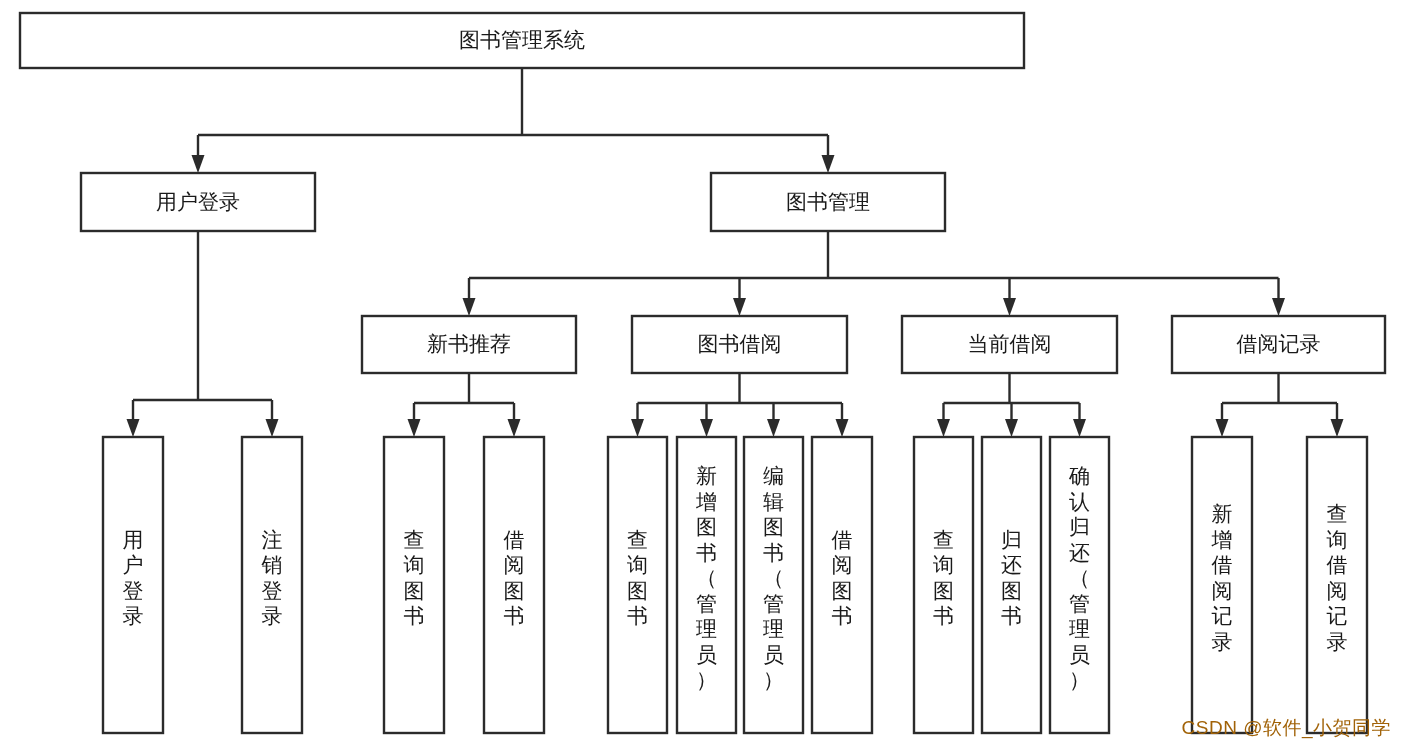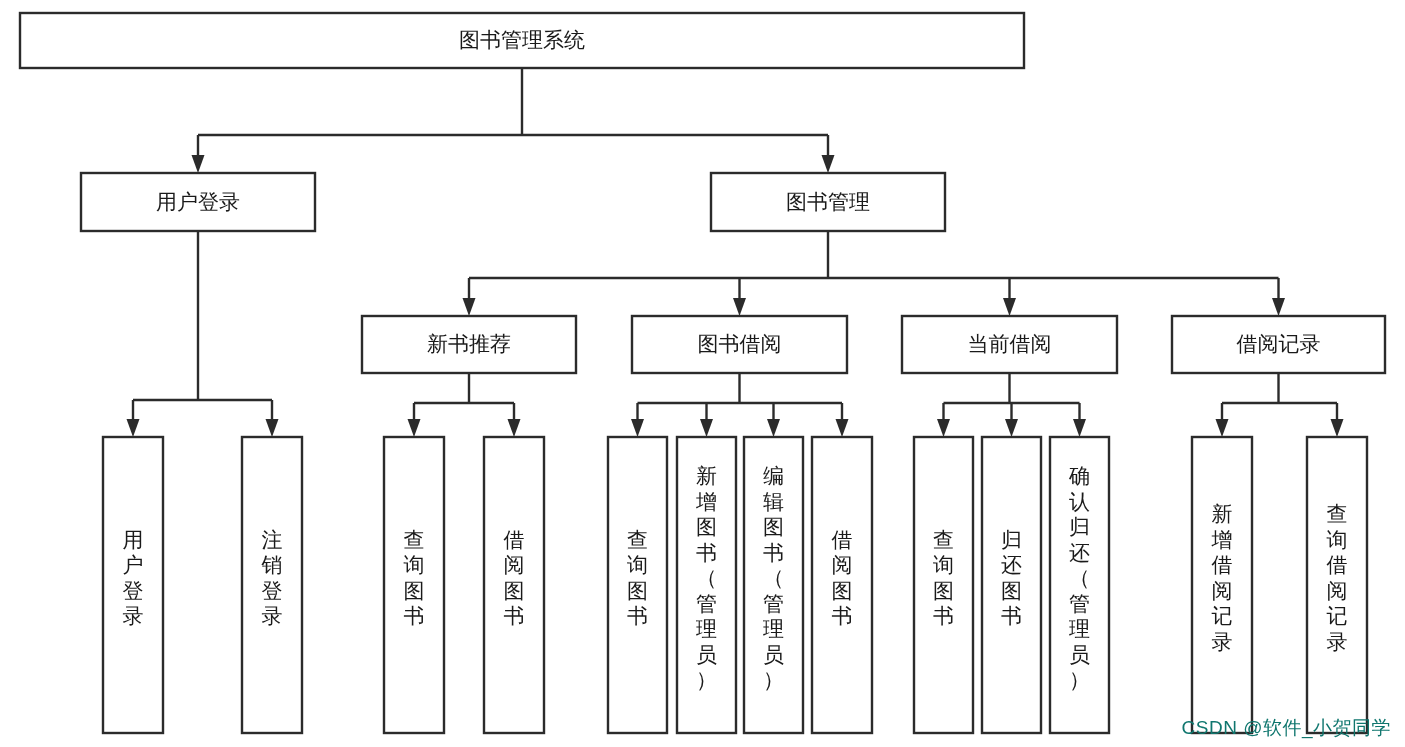--- a/index.html
+++ b/index.html
@@ -45,21 +45,21 @@
   .edge-arrow {
     fill: #2b2b2b;
     stroke: none;
   }
   .watermark {
     position: absolute;
     right: 14px;
     bottom: 6px;
     font-family: "Liberation Sans", "DejaVu Sans", sans-serif;
     font-size: 19px;
-    color: #0f766e;
+    color: #a16207;
     white-space: nowrap;
     letter-spacing: 0.5px;
     pointer-events: none;
   }
 </style>
 </head>
 <body>
 
 <svg id="diagram" viewBox="0 0 1405 747">
   <g id="edges-layer">

